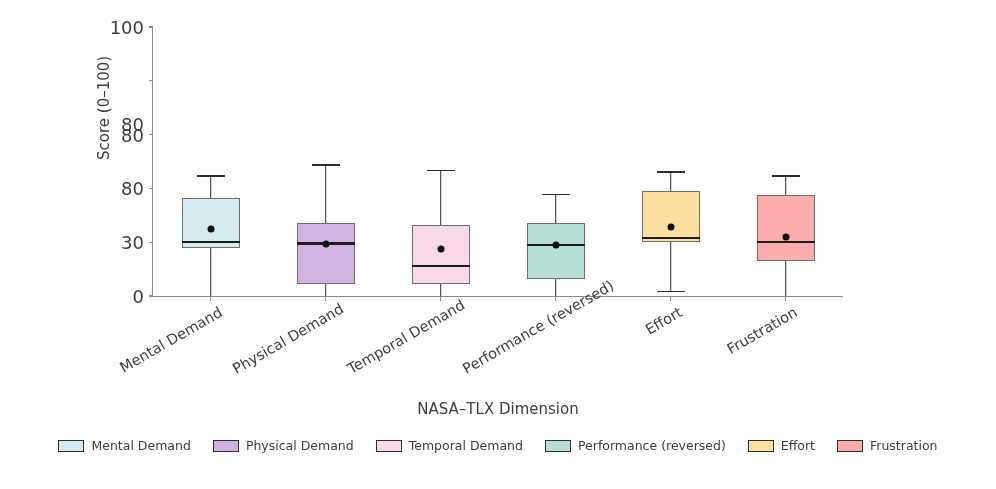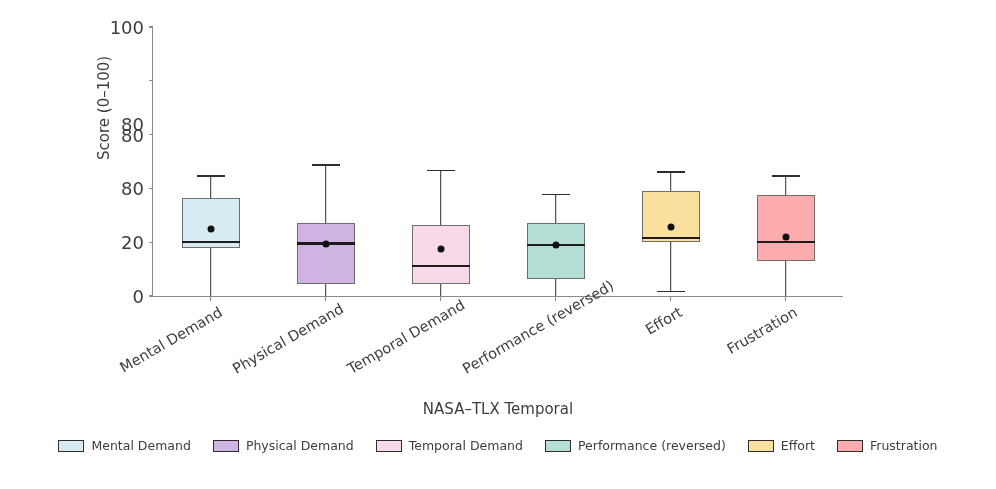--- a/index.html
+++ b/index.html
@@ -53,21 +53,21 @@
 <body>
 
 <div id="figure">
 
   <div class="axis-line" id="y-axis"></div>
   <div class="axis-line" id="x-axis"></div>
 
   <div id="ytick-container">
       <div class="ytick-label" style="top: 296px; right: 852px;">0</div>
       <div class="ytick-mark" style="top: 295.4px; left: 149px;"></div>
-      <div class="ytick-label" style="top: 242.2px; right: 852px;">20</div>
+      <div class="ytick-label" style="top: 242.2px; right: 852px;">30</div>
       <div class="ytick-mark" style="top: 241.6px; left: 149px;"></div>
       <div class="ytick-label" style="top: 188.4px; right: 852px;">80</div>
       <div class="ytick-mark" style="top: 187.8px; left: 149px;"></div>
       <div class="ytick-label" style="top: 134.6px; right: 852px;">80</div>
       <div class="ytick-mark" style="top: 134px; left: 149px;"></div>
       <div class="ytick-label" style="top: 80.8px; right: 852px; margin-top: 43px;">80</div>
       <div class="ytick-mark" style="top: 80.2px; left: 149px;"></div>
       <div class="ytick-label" style="top: 27px; right: 852px;">100</div>
       <div class="ytick-mark" style="top: 26.4px; left: 149px;"></div>
     </div>
@@ -80,21 +80,21 @@
       <div class="xtick-label" style="left: 328.5px; top: 304px; width: 118px;">Temporal Demand</div>
       <div class="xtick-mark" style="left: 554.9px;"></div>
       <div class="xtick-label" style="left: 443.5px; top: 304px; width: 118px;">Performance (reversed)</div>
       <div class="xtick-mark" style="left: 669.9px;"></div>
       <div class="xtick-label" style="left: 558.5px; top: 304px; width: 118px;">Effort</div>
       <div class="xtick-mark" style="left: 784.9px;"></div>
       <div class="xtick-label" style="left: 673.5px; top: 304px; width: 118px;">Frustration</div>
     </div>
 
   <div id="ylabel">Score (0–100)</div>
-  <div id="xlabel">NASA–TLX Temporal</div>
+  <div id="xlabel">NASA–TLX Dimension</div>
 
   <div class="plot-area" id="plot-area">
       <div class="box-group" style="left: 28.5px; width: 58px;">
         <div class="whisker-v" style="top: 147.95px; height: 22.865px;"></div>
         <div class="whisker-v" style="top: 220.58px; height: 48.42px;"></div>
         <div class="cap" style="top: 147.95px;"></div>
         <div class="boxrect" style="top: 170.815px; height: 49.765px; width: 58px; background: rgb(214, 234, 241);"></div>
         <div class="median" style="top: 214.1px; width: 58px;"></div>
         <div class="meandot" style="top: 202.288px;"></div>
       </div>

